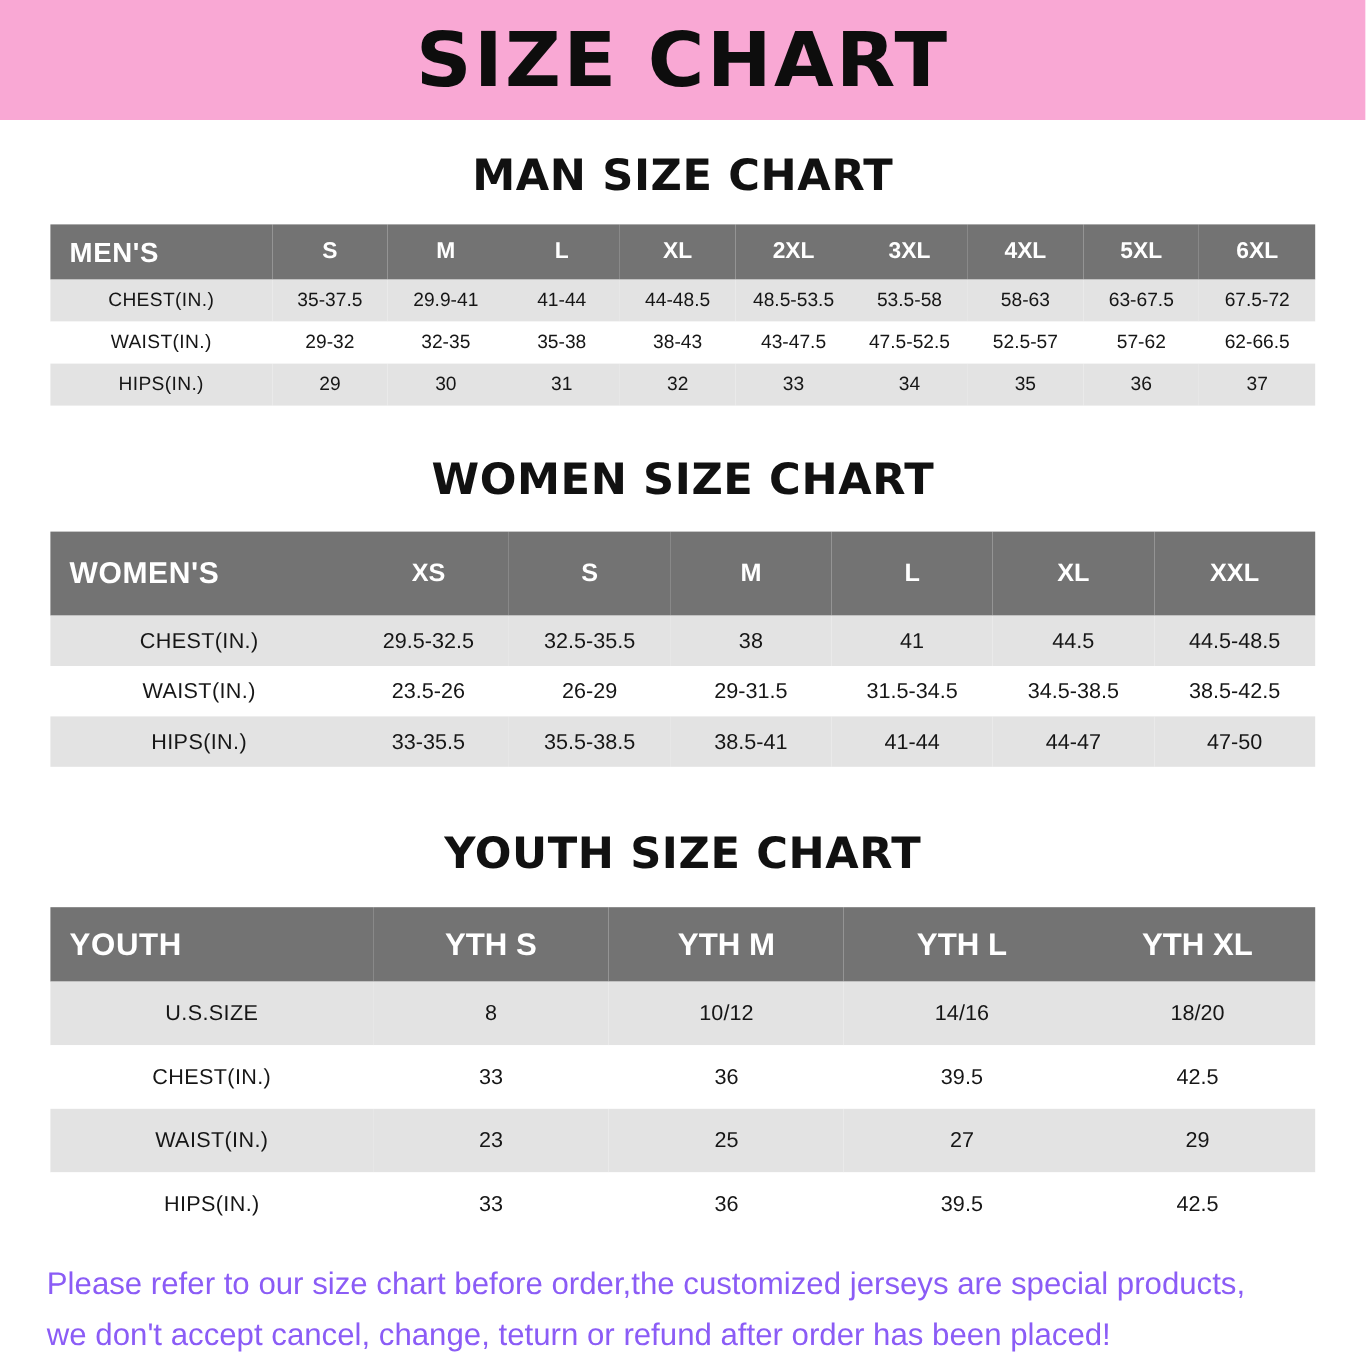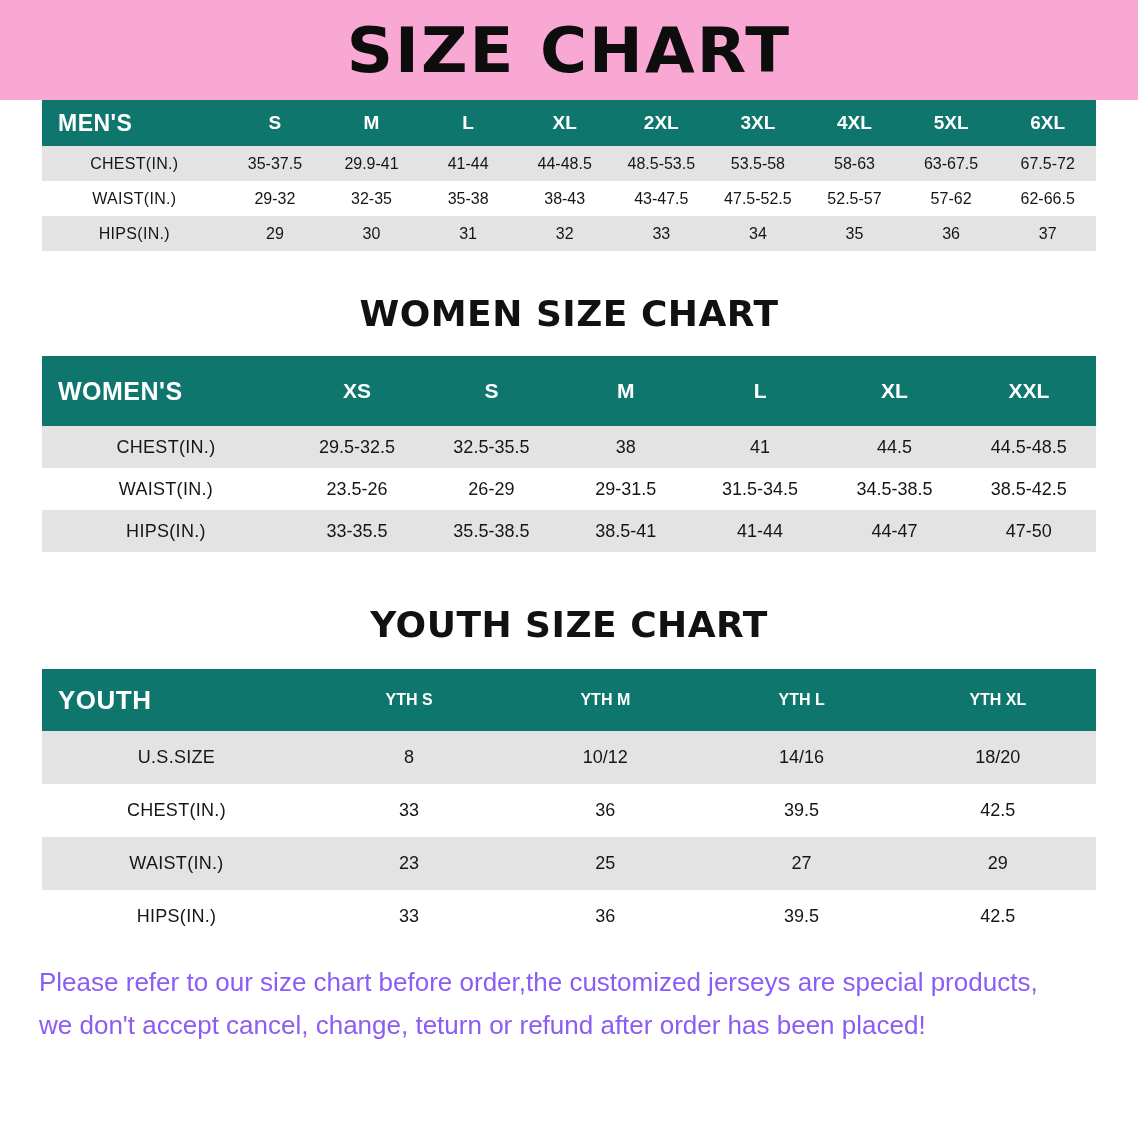--- a/index.html
+++ b/index.html
@@ -59,21 +59,21 @@
   .table-wrap {
     width: 1054px;
     margin: 0 auto;
   }
   table {
     width: 100%;
     border-collapse: collapse;
     table-layout: fixed;
   }
   thead th {
-    background: #0f766e;
+    background: #737373;
     color: #ffffff;
     font-family: "Liberation Sans", sans-serif;
     font-weight: 700;
     text-align: center;
     padding: 0;
   }
   .head-label {
     text-align: left !important;
     padding-left: 16px !important;
     letter-spacing: 0.5px;
@@ -97,21 +97,21 @@
   .men tbody td { height: 35px; font-size: 16px; }
   .men tbody td.rowlabel { font-size: 16px; }
 
   
   .women thead th { height: 70px; font-size: 21px; }
   .women thead th.head-label { font-size: 25px; }
   .women tbody td { height: 42px; font-size: 18px; }
   .women tbody td.rowlabel { font-size: 18px; }
 
   
-  .youth thead th { height: 62px; font-size: 16px; }
+  .youth thead th { height: 62px; font-size: 26px; }
   .youth thead th.head-label { font-size: 26px; }
   .youth tbody td { height: 53px; font-size: 18px; }
   .youth tbody td.rowlabel { font-size: 18px; }
 
   
   .note {
     width: 1060px;
     margin: 18px auto 0 auto;
     color: #8b5cf6;
     font-family: "Liberation Sans", sans-serif;
@@ -124,20 +124,21 @@
 </style>
 </head>
 <body>
 
 <div class="page">
 
   <div class="banner">
     <div class="banner-title">SIZE CHART</div>
   </div>
 
+  <div class="section-title t-man">MAN SIZE CHART</div>
   <div class="table-wrap">
     <table class="men">
       <thead>
         <tr id="man-head-row">
             <th class="head-label" style="width: 16%;">MEN'S</th>
             <th>S</th>
             <th>M</th>
             <th>L</th>
             <th>XL</th>
             <th>2XL</th>

